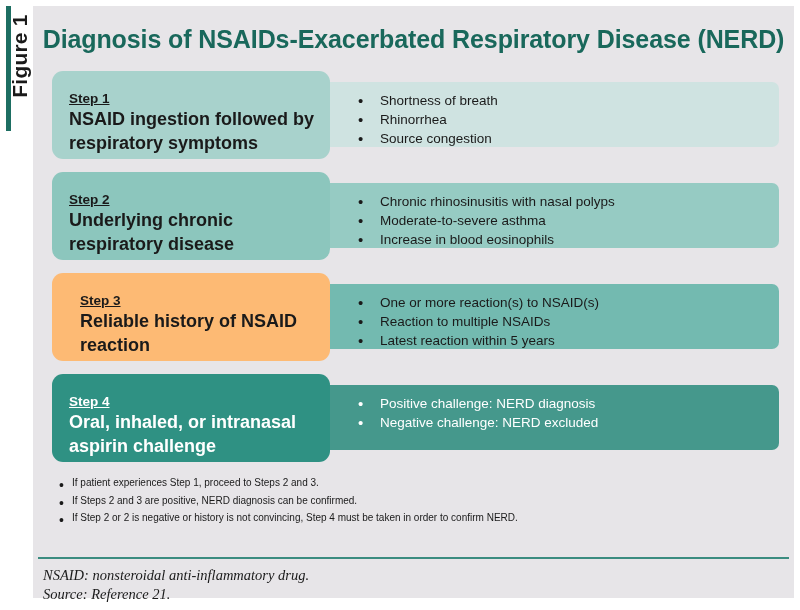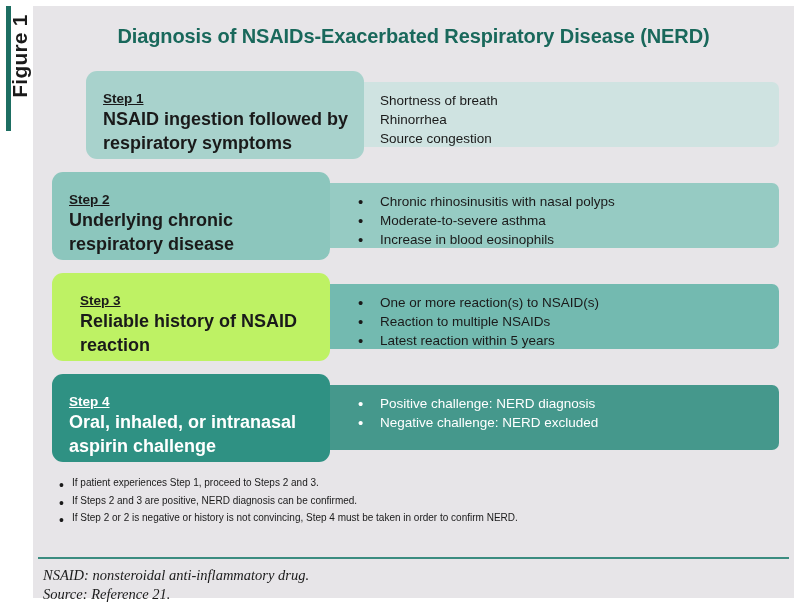--- a/index.html
+++ b/index.html
@@ -64,21 +64,21 @@
   }
 
   .panel-title {
     position: absolute;
     left: 0px;
     top: 19px;
     width: 761px;
     text-align: center;
     font-family: "Liberation Sans", sans-serif;
     font-weight: bold;
-    font-size: 20px;
+    font-size: 25px;
     color: #19685b;
     letter-spacing: -0.1px;
   }
 
   
   .step-row {
     position: absolute;
     left: 0;
     width: 761px;
     height: 101px;
@@ -213,21 +213,21 @@
     <div class="panel-title" style="color: rgb(25, 104, 91);">Diagnosis of NSAIDs-Exacerbated Respiratory Disease (NERD)</div>
 
     <div class="step-row s1">
       <div class="step-right" style="background: rgb(207, 227, 225);">
         <ul class="bullets">
           <li class="dark-text">Shortness of breath</li>
           <li class="dark-text">Rhinorrhea</li>
           <li class="dark-text">Source congestion</li>
         </ul>
       </div>
-      <div class="step-left" style="background: rgb(168, 210, 204); margin-left: 34px;">
+      <div class="step-left" style="background: rgb(168, 210, 204);">
         <div class="step-title dark-text">Step 1</div>
         <div class="step-desc dark-text">NSAID ingestion followed by respiratory symptoms</div>
       </div>
     </div>
 
     <div class="step-row s2">
       <div class="step-right" style="background: rgb(150, 203, 195);">
         <ul class="bullets">
           <li class="dark-text">Chronic rhinosinusitis with nasal polyps</li>
           <li class="dark-text">Moderate-to-severe asthma</li>
@@ -241,21 +241,21 @@
     </div>
 
     <div class="step-row s3">
       <div class="step-right" style="background: rgb(115, 186, 176);">
         <ul class="bullets">
           <li class="dark-text">One or more reaction(s) to NSAID(s)</li>
           <li class="dark-text">Reaction to multiple NSAIDs</li>
           <li class="dark-text">Latest reaction within 5 years</li>
         </ul>
       </div>
-      <div class="step-left" style="background: #bef264; padding-left: 28px;">
+      <div class="step-left" style="background: #fdba74; padding-left: 28px;">
         <div class="step-title dark-text">Step 3</div>
         <div class="step-desc dark-text">Reliable history of NSAID reaction</div>
       </div>
     </div>
 
     <div class="step-row s4">
       <div class="step-right" style="background: rgb(69, 152, 140);">
         <ul class="bullets">
           <li class="light-text">Positive challenge: NERD diagnosis</li>
           <li class="light-text">Negative challenge: NERD excluded</li>

